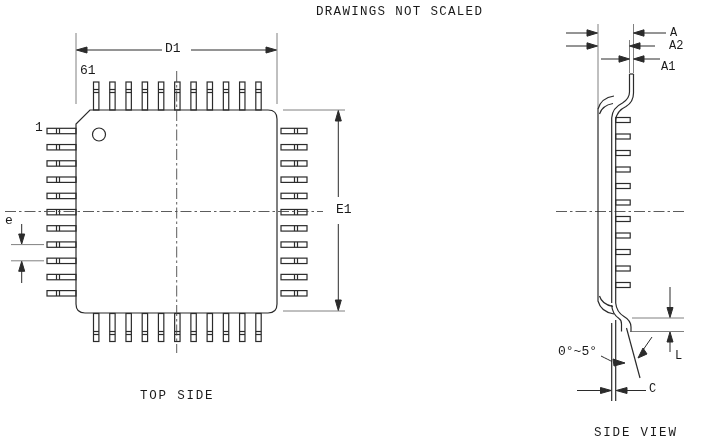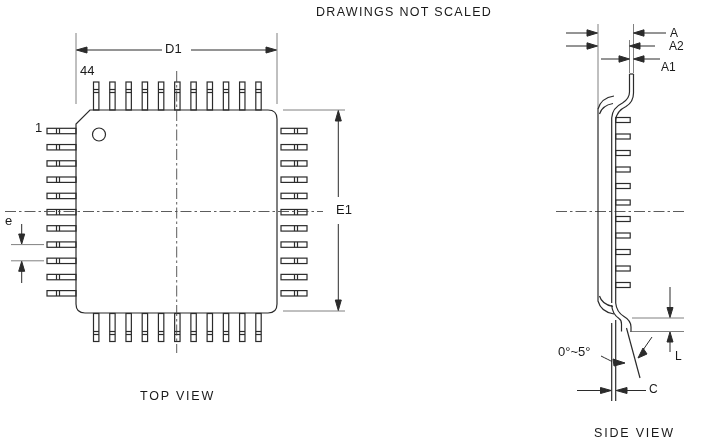--- a/index.html
+++ b/index.html
@@ -1,17 +1,17 @@
 <!DOCTYPE html>
 <html><head>
 <meta charset="utf-8">
 <style>
   html,body{margin:0;padding:0;background:#fff;}
   #stage{position:relative;width:727px;height:438px;background:#fff;overflow:hidden;
-         font-family:Liberation Sans, sans-serif;color:#1a1a1a;}
+         font-family:Liberation Mono, monospace;color:#1a1a1a;}
   #drawing{position:absolute;left:0;top:0;}
   .lbl{position:absolute;white-space:nowrap;font-size:13px;line-height:14px;color:#1a1a1a;}
   .title{font-size:12.5px;letter-spacing:1.3px;}
   .caption{font-size:12.5px;letter-spacing:1.8px;}
   .small{font-size:12px;}
 </style>
 </head>
 <body>
 
 <div id="stage">
@@ -281,23 +281,23 @@
       <path d="M 625,363 L 613,359 L 614,366 Z"></path>
       <path d="M 652,337 Q 645,347 641,353" fill="none"></path>
       <path d="M 638,358 L 647,354 L 643,348 Z"></path>
     </g>
   </svg>
 
   <div class="lbl title" style="left:316px;top:5px;">DRAWINGS NOT SCALED</div>
   <div class="lbl" style="left:165px;top:42px;text-align:center;">D1</div>
   <div class="lbl" style="left:336px;top:203px;">E1</div>
   <div class="lbl" style="left:5px;top:214px;">e</div>
-  <div class="lbl" style="left:80px;top:64px;">44</div>
+  <div class="lbl" style="left:80px;top:64px;">61</div>
   <div class="lbl" style="left:35px;top:121px;">1</div>
   <div class="lbl small" style="left:670px;top:26px;">A</div>
   <div class="lbl small" style="left:657px;top:39px;margin-left:12px;">A2</div>
   <div class="lbl small" style="left:661px;top:60px;">A1</div>
   <div class="lbl" style="left:558px;top:345px;">0°~5°</div>
   <div class="lbl small" style="left:675px;top:349px;">L</div>
   <div class="lbl small" style="left:649px;top:382px;">C</div>
-  <div class="lbl caption" style="left:140px;top:389px;">TOP VIEW</div>
+  <div class="lbl caption" style="left:140px;top:389px;">TOP SIDE</div>
   <div class="lbl caption" style="left:578px;top:426px;margin-left:16px;">SIDE VIEW</div>
 </div>
 
 </body></html>

